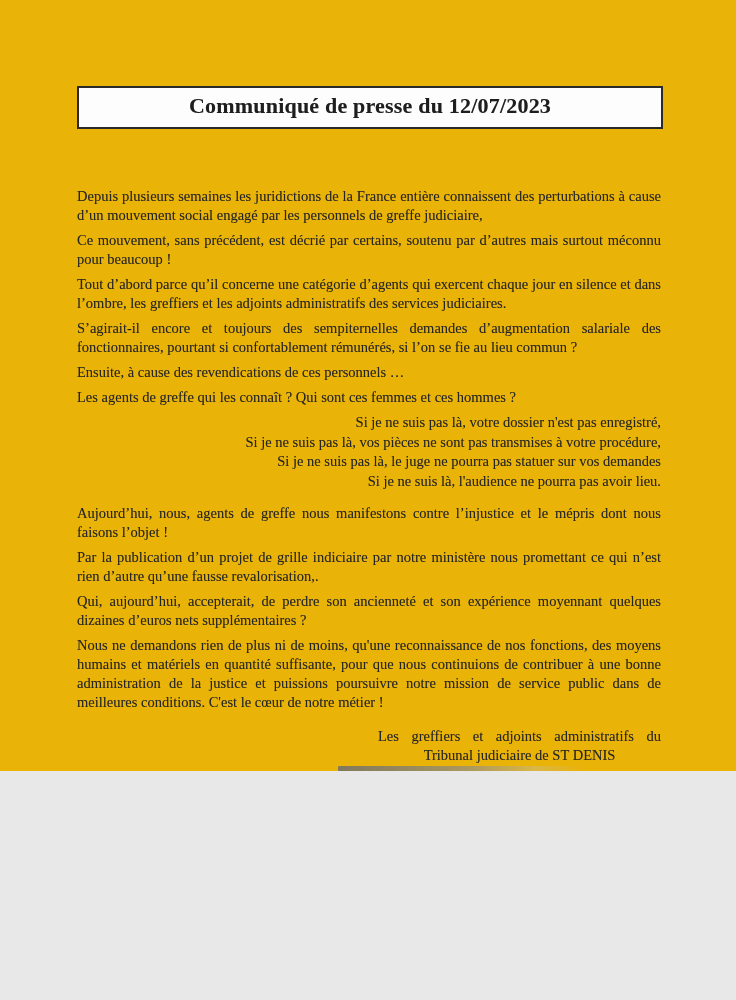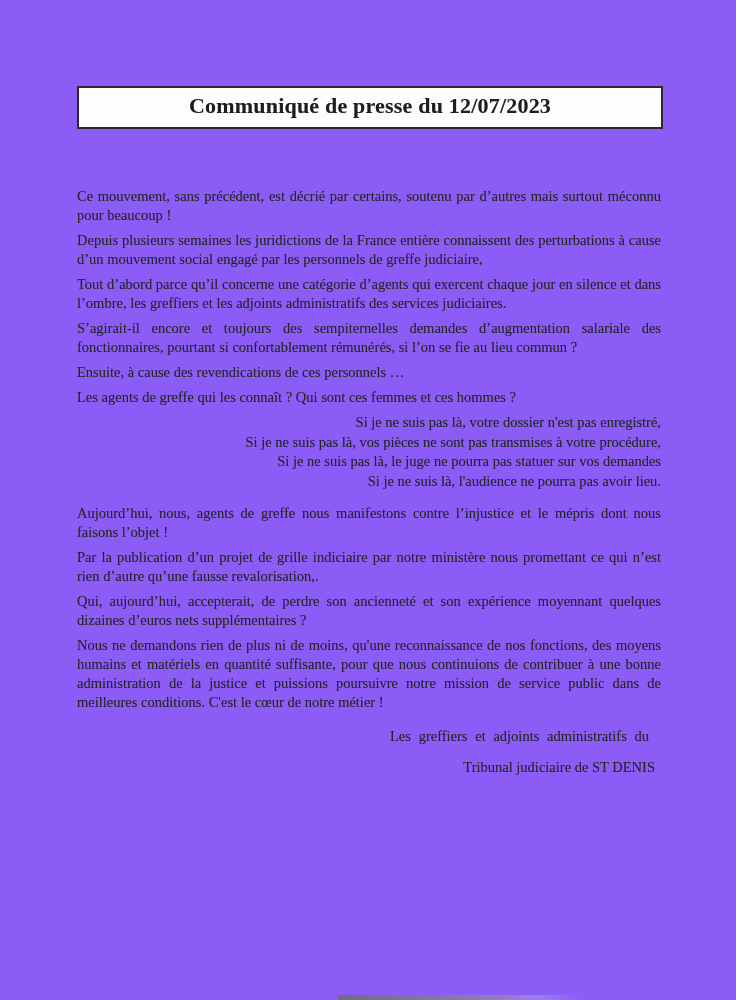--- a/index.html
+++ b/index.html
@@ -4,23 +4,23 @@
 <title>Communiqué de presse du 12/07/2023</title>
 <style>
   html, body {
     margin: 0;
     padding: 0;
     background: #e8e8e8;
   }
   .page {
     position: relative;
     width: 736px;
-    height: 1000px;
+    height: 771px;
     margin: 0 auto;
-    background: #8b5cf6;
+    background: #eab308;
     overflow: hidden;
     font-family: "Liberation Serif", "DejaVu Serif", serif;
     color: #262626;
   }
   
   .page * {
     text-shadow: 0 0 0.6px rgba(40,40,40,0.35);
   }
 
   .title-box {
@@ -61,28 +61,28 @@
     margin: 0;
     line-height: 19.5px;
   }
 
   .signature {
     margin-top: 15px;
     margin-left: 301px;
     width: 283px;
   }
   .signature .sig-line1 {
-    margin: 12px;
+    margin: 0;
     text-align: justify;
     text-align-last: justify;
     line-height: 19px;
   }
   .signature .sig-line2 {
-    margin: 6px;
-    text-align: right;
+    margin: 0;
+    text-align: center;
     line-height: 19px;
   }
 
   
   .scan-artifact {
     position: absolute;
     left: 338px;
     bottom: 0px;
     width: 246px;
     height: 5px;
@@ -99,22 +99,22 @@
 <body>
 
 <div class="page">
 
   <div class="title-box">
     <span class="title-text">Communiqué de presse du 12/07/2023</span>
   </div>
 
   <div class="body">
 
+    <p class="para">Depuis plusieurs semaines les juridictions de la France entière connaissent des perturbations à cause d’un mouvement social engagé par les personnels de greffe judiciaire,</p>
     <p class="para">Ce mouvement, sans précédent, est décrié par certains, soutenu par d’autres mais surtout méconnu pour beaucoup !</p>
-    <p class="para">Depuis plusieurs semaines les juridictions de la France entière connaissent des perturbations à cause d’un mouvement social engagé par les personnels de greffe judiciaire,</p>
     <p class="para">Tout d’abord parce qu’il concerne une catégorie d’agents qui exercent chaque jour en silence et dans l’ombre, les greffiers et les adjoints administratifs des services judiciaires.</p>
     <p class="para">S’agirait-il encore et toujours des sempiternelles demandes d’augmentation salariale des fonctionnaires, pourtant si confortablement rémunérés, si l’on se fie au lieu commun ?</p>
     <p class="para">Ensuite, à cause des revendications de ces personnels …</p>
     <p class="para">Les agents de greffe qui les connaît ? Qui sont ces femmes et ces hommes  ?</p>
 
     <div class="si-list">
       <p class="li">Si je ne suis pas là, votre dossier n'est pas enregistré,</p>
       <p class="li">Si je ne suis pas là, vos pièces ne sont pas transmises à votre procédure,</p>
       <p class="li">Si je ne suis pas là, le juge ne pourra pas statuer sur vos demandes</p>
       <p class="li">Si je ne suis là, l'audience ne pourra pas avoir lieu.</p>

